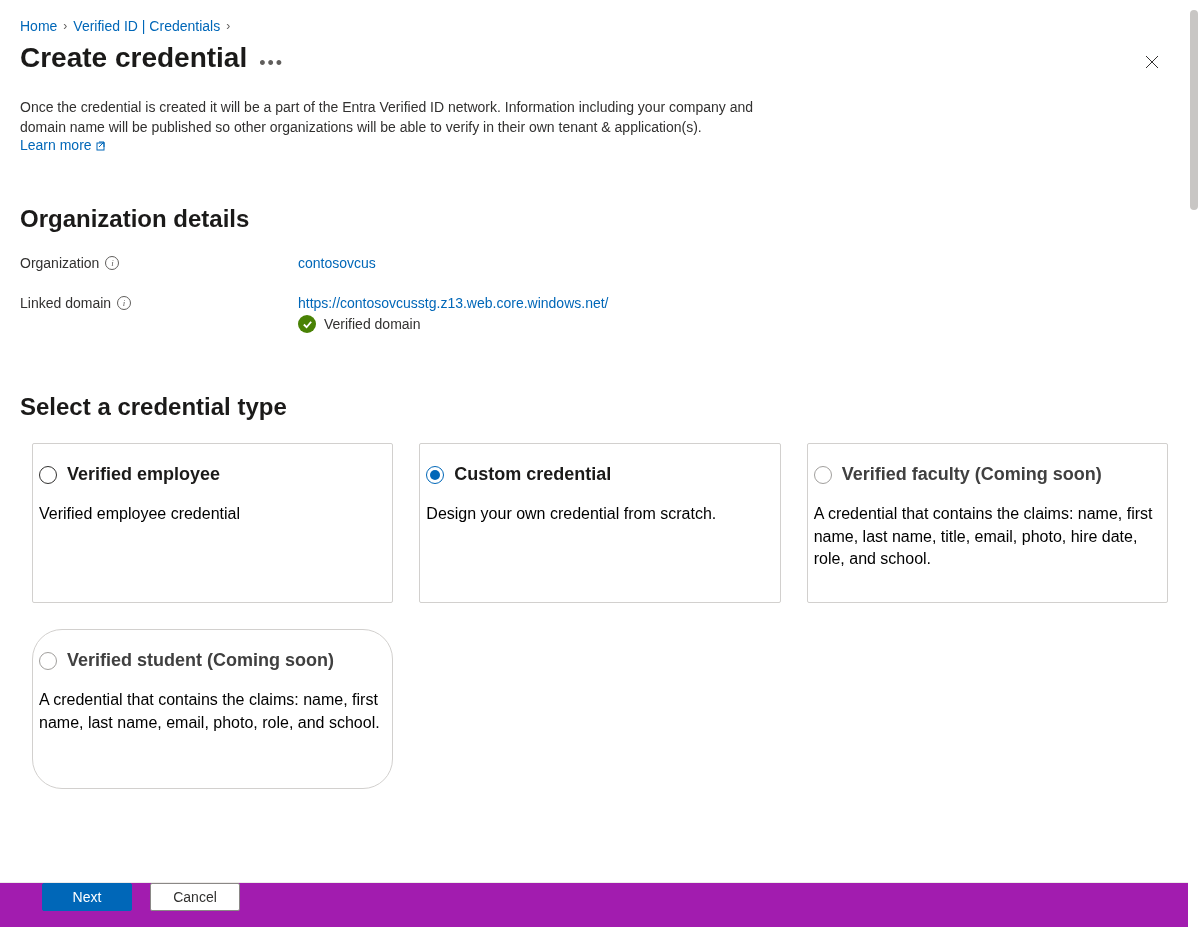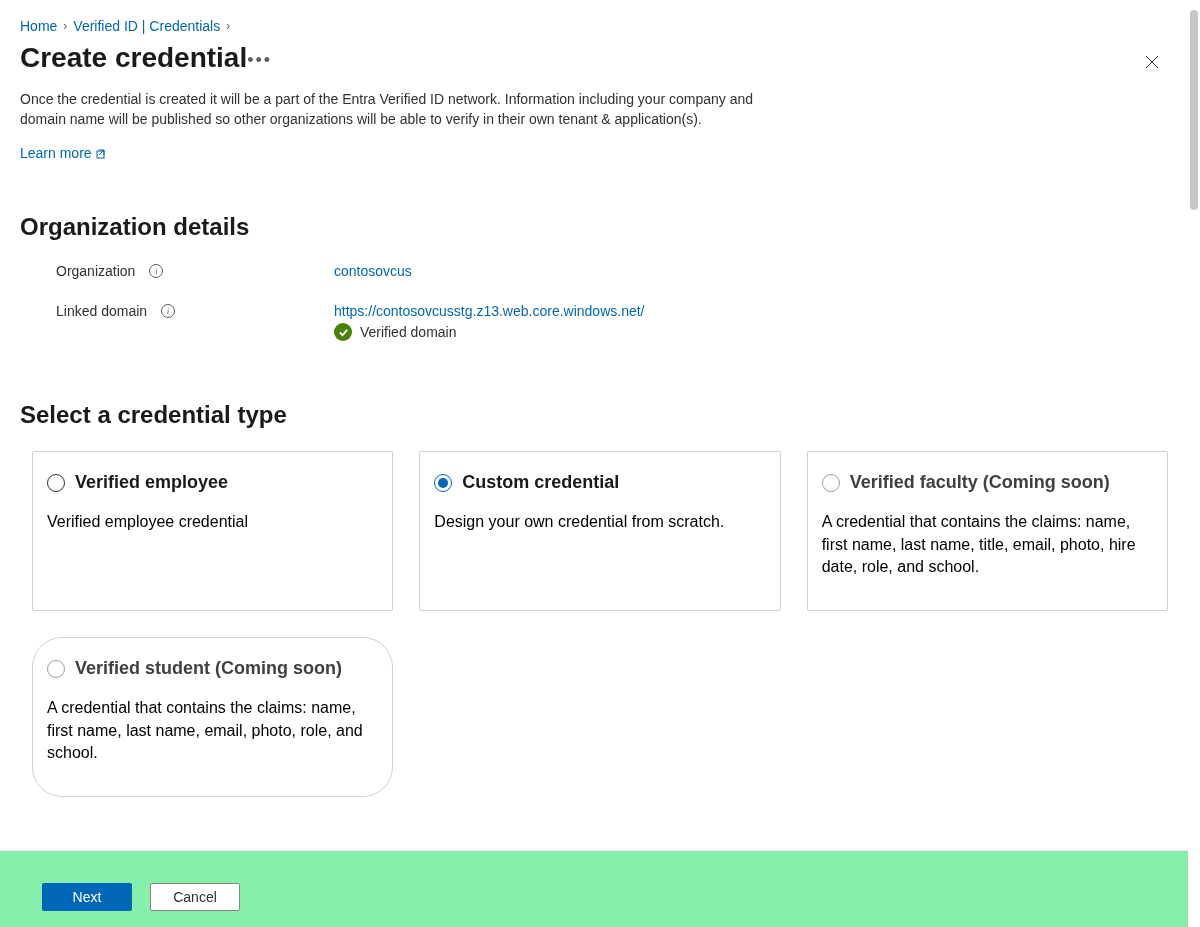--- a/index.html
+++ b/index.html
@@ -26,22 +26,23 @@
       color: #0067b8;
       text-decoration: none;
       cursor: pointer;
     }
     .breadcrumb .sep {
       color: #605e5c;
       font-size: 12px;
     }
     .title-row {
       display: flex;
-      align-items: flex-start;
-      margin-bottom: 16px;
+      align-items: flex-end;
+      gap: 12px;
+      margin-bottom: 24px;
     }
     .page-title {
       font-size: 28px;
       font-weight: 600;
       color: #1b1a19;
     }
     .more-dots {
       font-size: 18px;
       color: #605e5c;
       letter-spacing: 2px;
@@ -61,21 +62,21 @@
       height: 24px;
       display: flex;
       align-items: center;
       justify-content: center;
     }
     .description {
       font-size: 14px;
       color: #323130;
       line-height: 1.4;
       max-width: 780px;
-      margin-bottom: 16px;
+      margin-bottom: 0;
     }
     .learn-more {
       color: #0067b8;
       text-decoration: none;
       font-size: 14px;
       display: inline-flex;
       align-items: center;
       gap: 4px;
     }
     .ext-icon {
@@ -94,24 +95,23 @@
     }
     .org-row {
       display: flex;
       align-items: flex-start;
       margin-bottom: 24px;
     }
     .org-label {
       width: 278px;
       display: flex;
       align-items: center;
-      gap: 14px;
-      color: #323130;
-      font-size: 14px;
-      margin-left: 36px;
+      gap: 6px;
+      color: #323130;
+      font-size: 14px;
     }
     .info-icon {
       width: 14px;
       height: 14px;
       border: 1px solid #605e5c;
       border-radius: 50%;
       display: inline-flex;
       align-items: center;
       justify-content: center;
       font-size: 9px;
@@ -152,21 +152,21 @@
       display: grid;
       grid-template-columns: repeat(3, 1fr);
       gap: 26px;
       margin-top: 10px;
       margin-left: 12px;
       margin-right: 12px;
     }
     .card {
       border: 1px solid #d2d0ce;
       border-radius: 2px;
-      padding: 20px 14px;
+      padding: 20px 6px;
       min-height: 160px;
       cursor: pointer;
     }
     .card.disabled {
       cursor: default;
     }
     .card-head {
       display: flex;
       align-items: center;
       gap: 10px;
@@ -206,23 +206,23 @@
     .card-desc {
       font-size: 16px;
       color: #000000;
       line-height: 1.4;
     }
     .footer {
       position: fixed;
       bottom: 0;
       left: 0;
       right: 12px;
-      background: #86efac;
+      background: #a21caf;
       border-top: 1px solid #edebe9;
-      padding: 32px 20px 16px 42px;
+      padding: 0 20px 16px 42px;
       display: flex;
       gap: 18px;
     }
     .btn {
       min-width: 90px;
       height: 28px;
       font-size: 14px;
       border-radius: 2px;
       cursor: pointer;
       padding: 0 16px;

